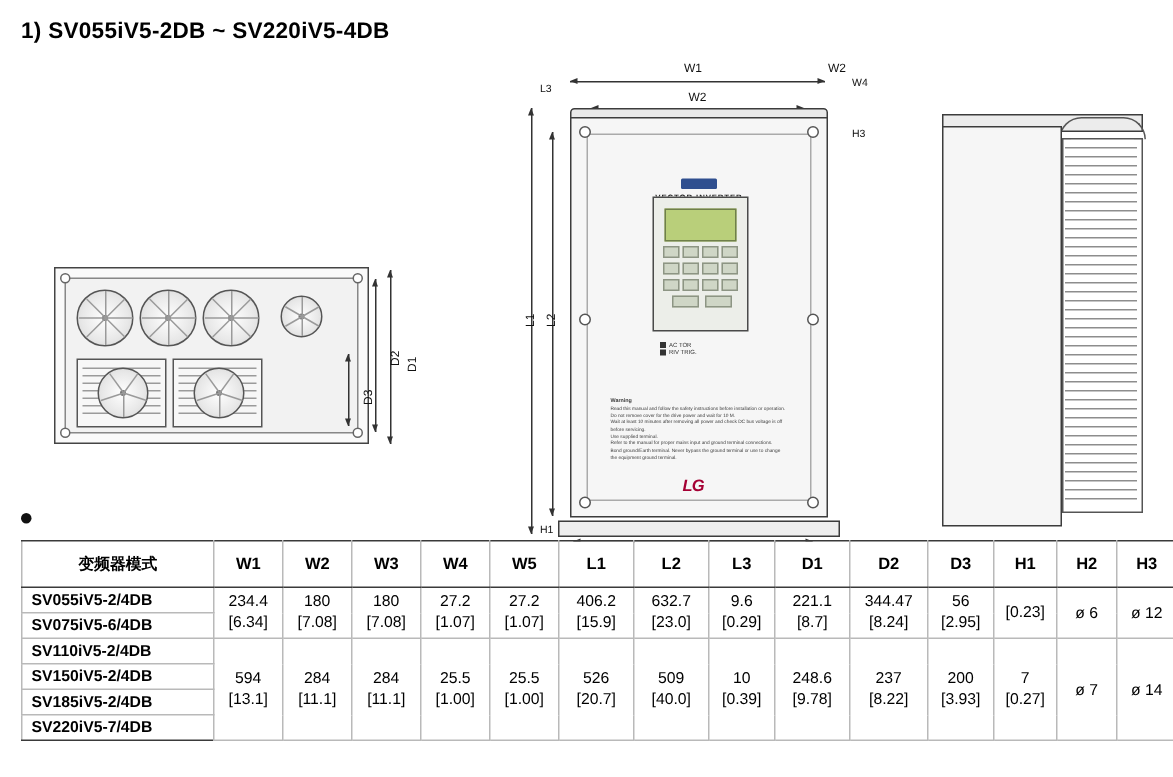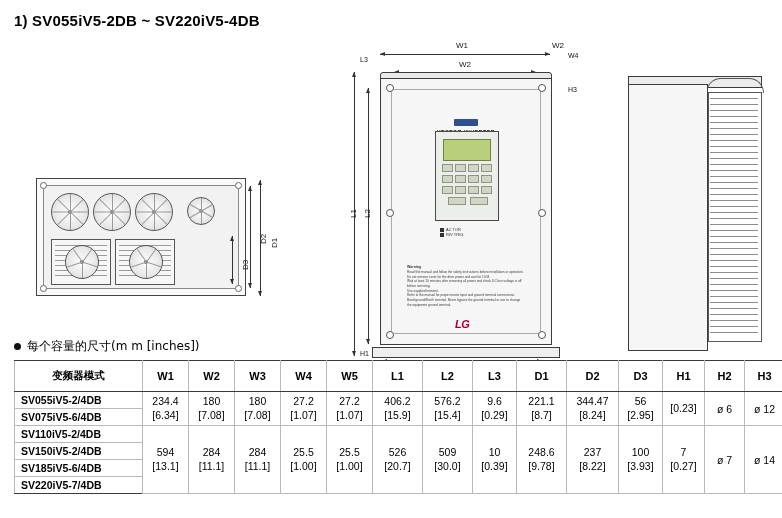--- a/index.html
+++ b/index.html
@@ -387,21 +387,21 @@
         <div class="f" style="top:210px"></div>
       <div class="f" style="top:216px"></div>
         <div class="f" style="top:222px"></div>
       <div class="f" style="top:228px"></div>
         <div class="f" style="top:234px"></div>
     </div>
   </div>
 </div>
 
 <div class="caption">
-  <span class="bullet"></span><span class="cn">每个容量的尺寸(m m [inches])</span>
+  <span class="bullet"></span>
 </div>
 
 <table class="dims">
   <colgroup>
     <col style="width:128px">
       <col style="width:46px">
       <col style="width:46px">
       <col style="width:46px">
     <col style="width:46px">
       <col style="width:46px">
@@ -456,22 +456,22 @@
       </td>
       <td rowspan="2" class="cellstack">
         <span class="mm">27.2</span>
           <span class="inch">[1.07]</span>
       </td>
       <td rowspan="2" class="cellstack">
         <span class="mm">406.2</span>
           <span class="inch">[15.9]</span>
       </td>
       <td rowspan="2" class="cellstack">
-        <span class="mm">576.2</span>
-          <span class="inch">[15.4]</span>
+        <span class="mm">632.7</span>
+          <span class="inch">[23.0]</span>
       </td>
       <td rowspan="2" class="cellstack">
         <span class="mm">9.6</span>
           <span class="inch">[0.29]</span>
       </td>
       <td rowspan="2" class="cellstack">
         <span class="mm">221.1</span>
           <span class="inch">[8.7]</span>
       </td>
       <td rowspan="2" class="cellstack">
@@ -514,48 +514,48 @@
       <td rowspan="4" class="cellstack">
         <span class="mm">25.5</span>
           <span class="inch">[1.00]</span>
       </td>
       <td rowspan="4" class="cellstack">
         <span class="mm">526</span>
           <span class="inch">[20.7]</span>
       </td>
       <td rowspan="4" class="cellstack">
         <span class="mm">509</span>
-          <span class="inch">[30.0]</span>
+          <span class="inch">[40.0]</span>
       </td>
       <td rowspan="4" class="cellstack">
         <span class="mm">10</span>
           <span class="inch">[0.39]</span>
       </td>
       <td rowspan="4" class="cellstack">
         <span class="mm">248.6</span>
           <span class="inch">[9.78]</span>
       </td>
       <td rowspan="4" class="cellstack">
         <span class="mm">237</span>
           <span class="inch">[8.22]</span>
       </td>
       <td rowspan="4" class="cellstack">
-        <span class="mm">100</span>
+        <span class="mm">200</span>
           <span class="inch">[3.93]</span>
       </td>
       <td rowspan="4" class="cellstack">
         <span class="mm">7</span>
           <span class="inch">[0.27]</span>
       </td>
       <td rowspan="4">ø 7</td>
       <td rowspan="4">ø 14</td>
     </tr>
     <tr>
       <td>SV150iV5-2/4DB</td>
     </tr>
     <tr>
-      <td>SV185iV5-6/4DB</td>
+      <td>SV185iV5-2/4DB</td>
     </tr>
     <tr class="last">
       <td>SV220iV5-7/4DB</td>
     </tr>
   </tbody>
 </table>
 
 </body></html>

